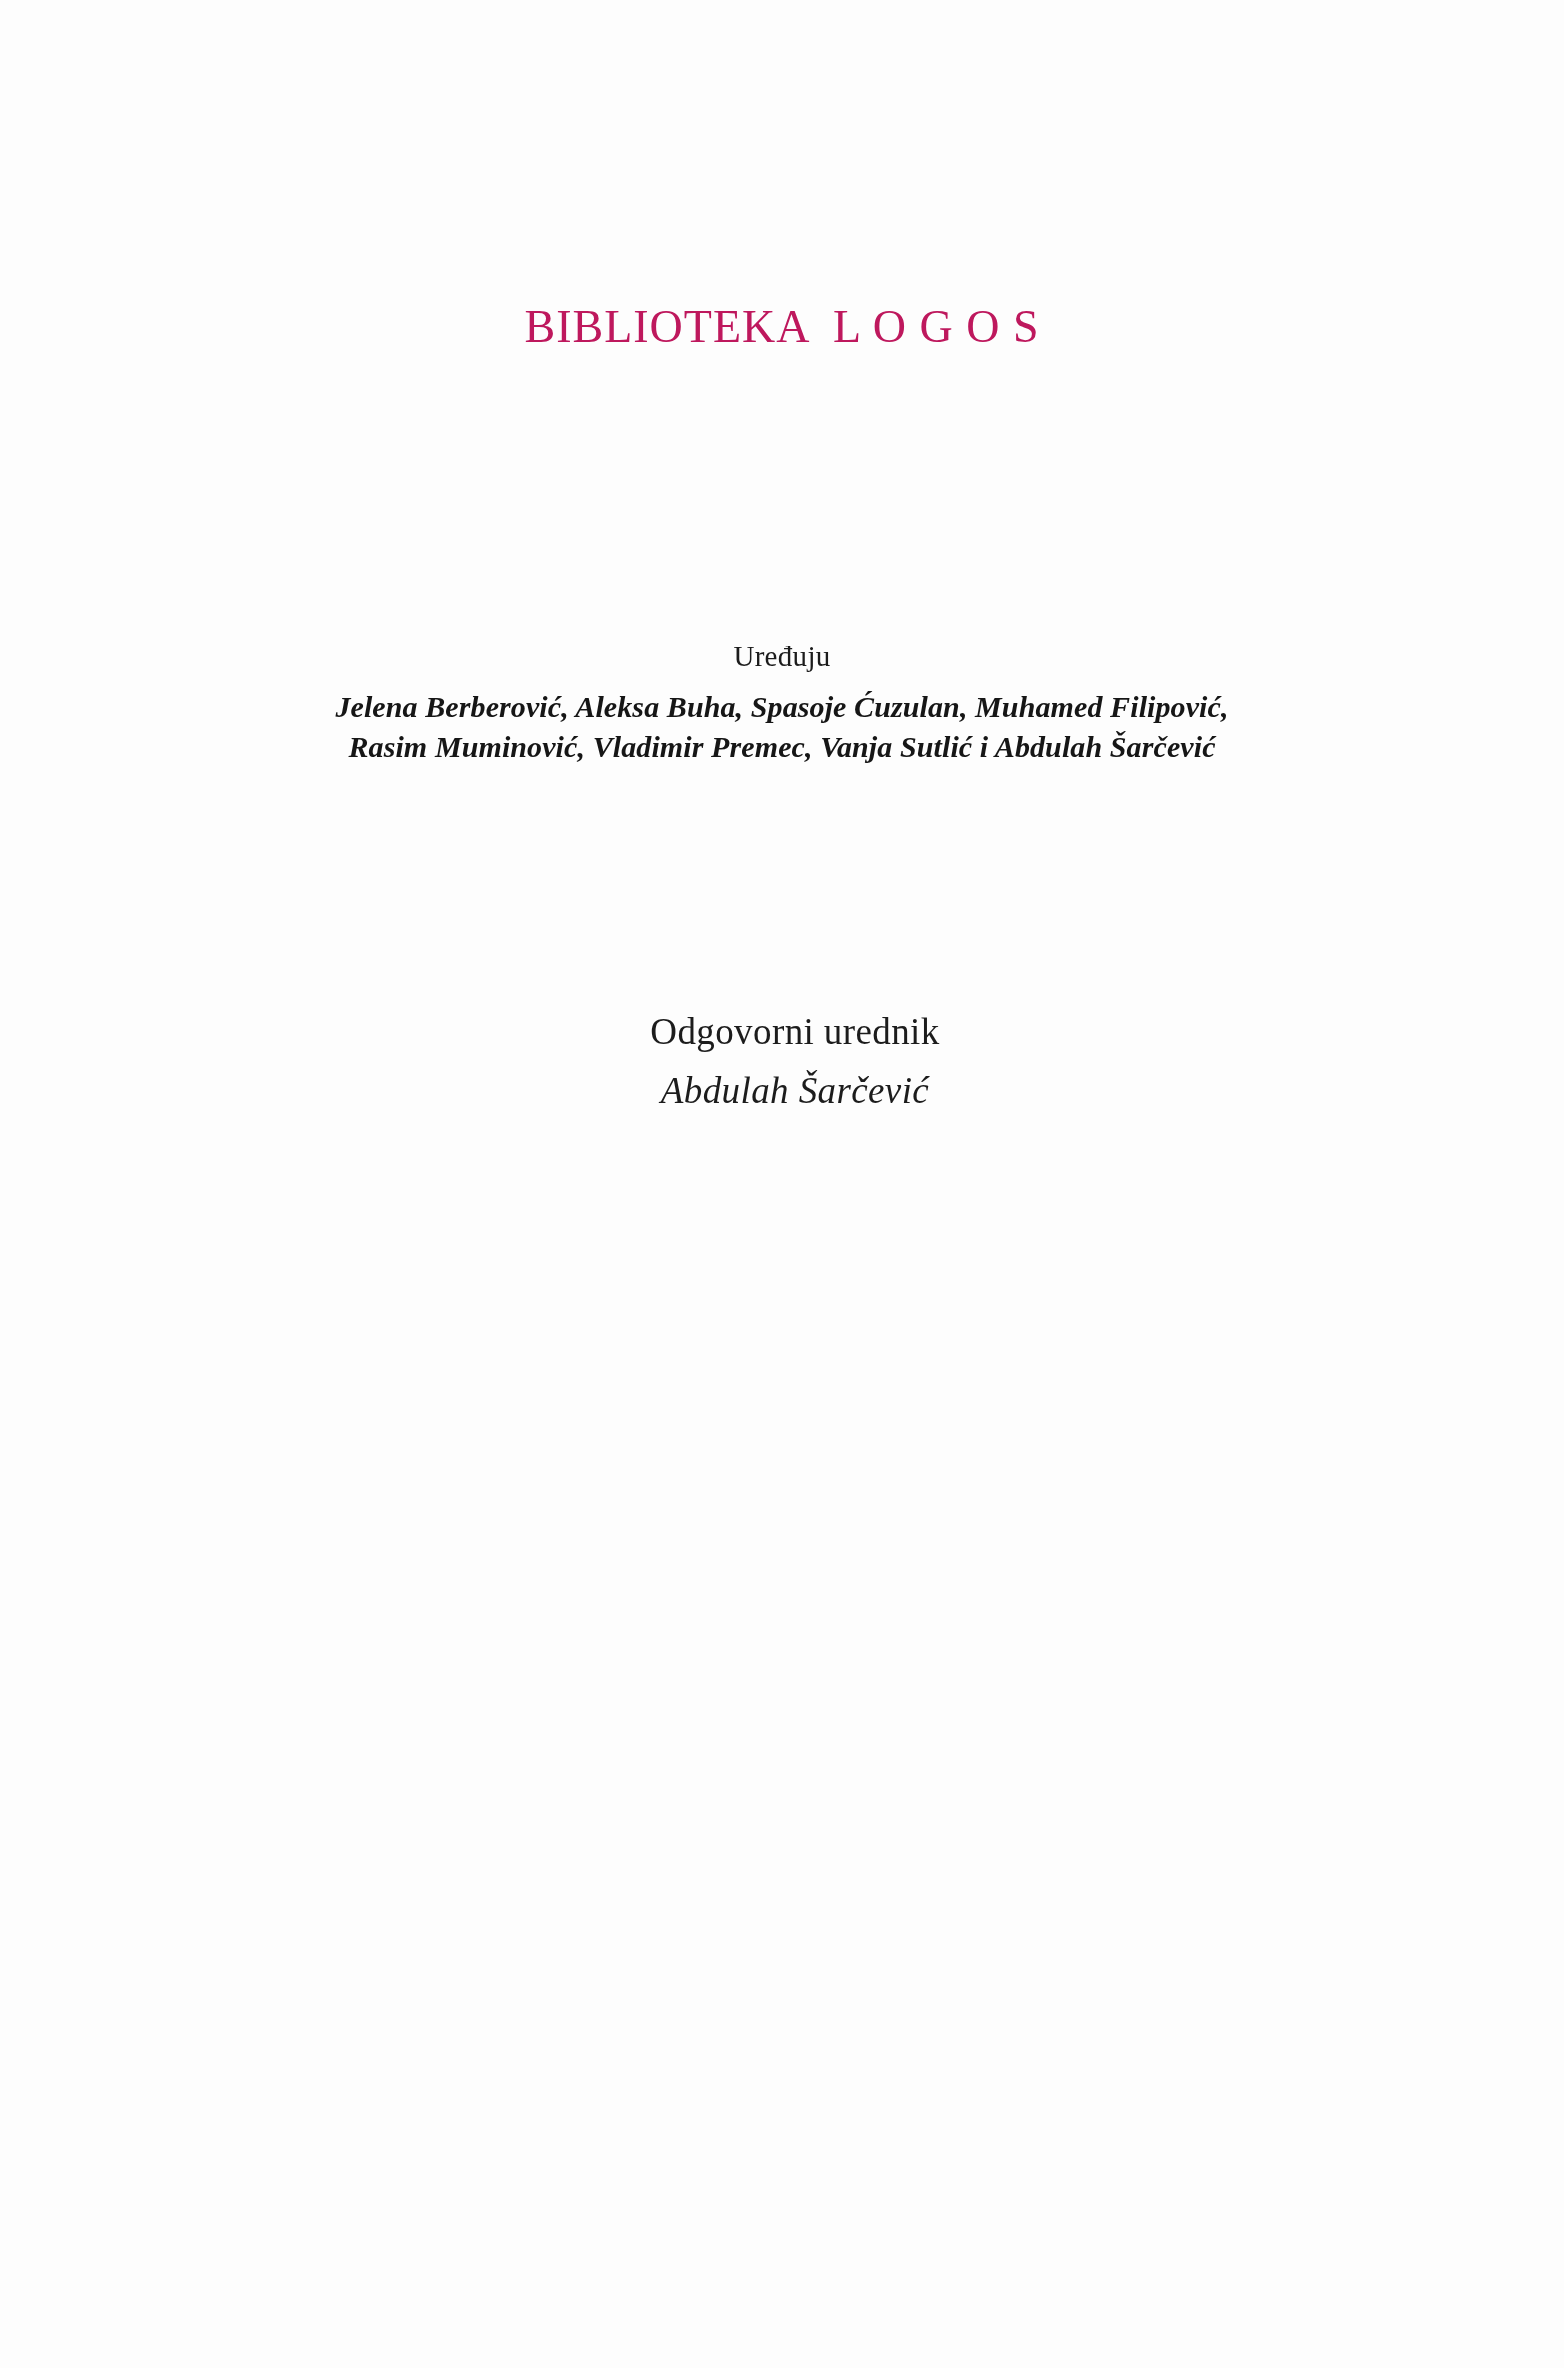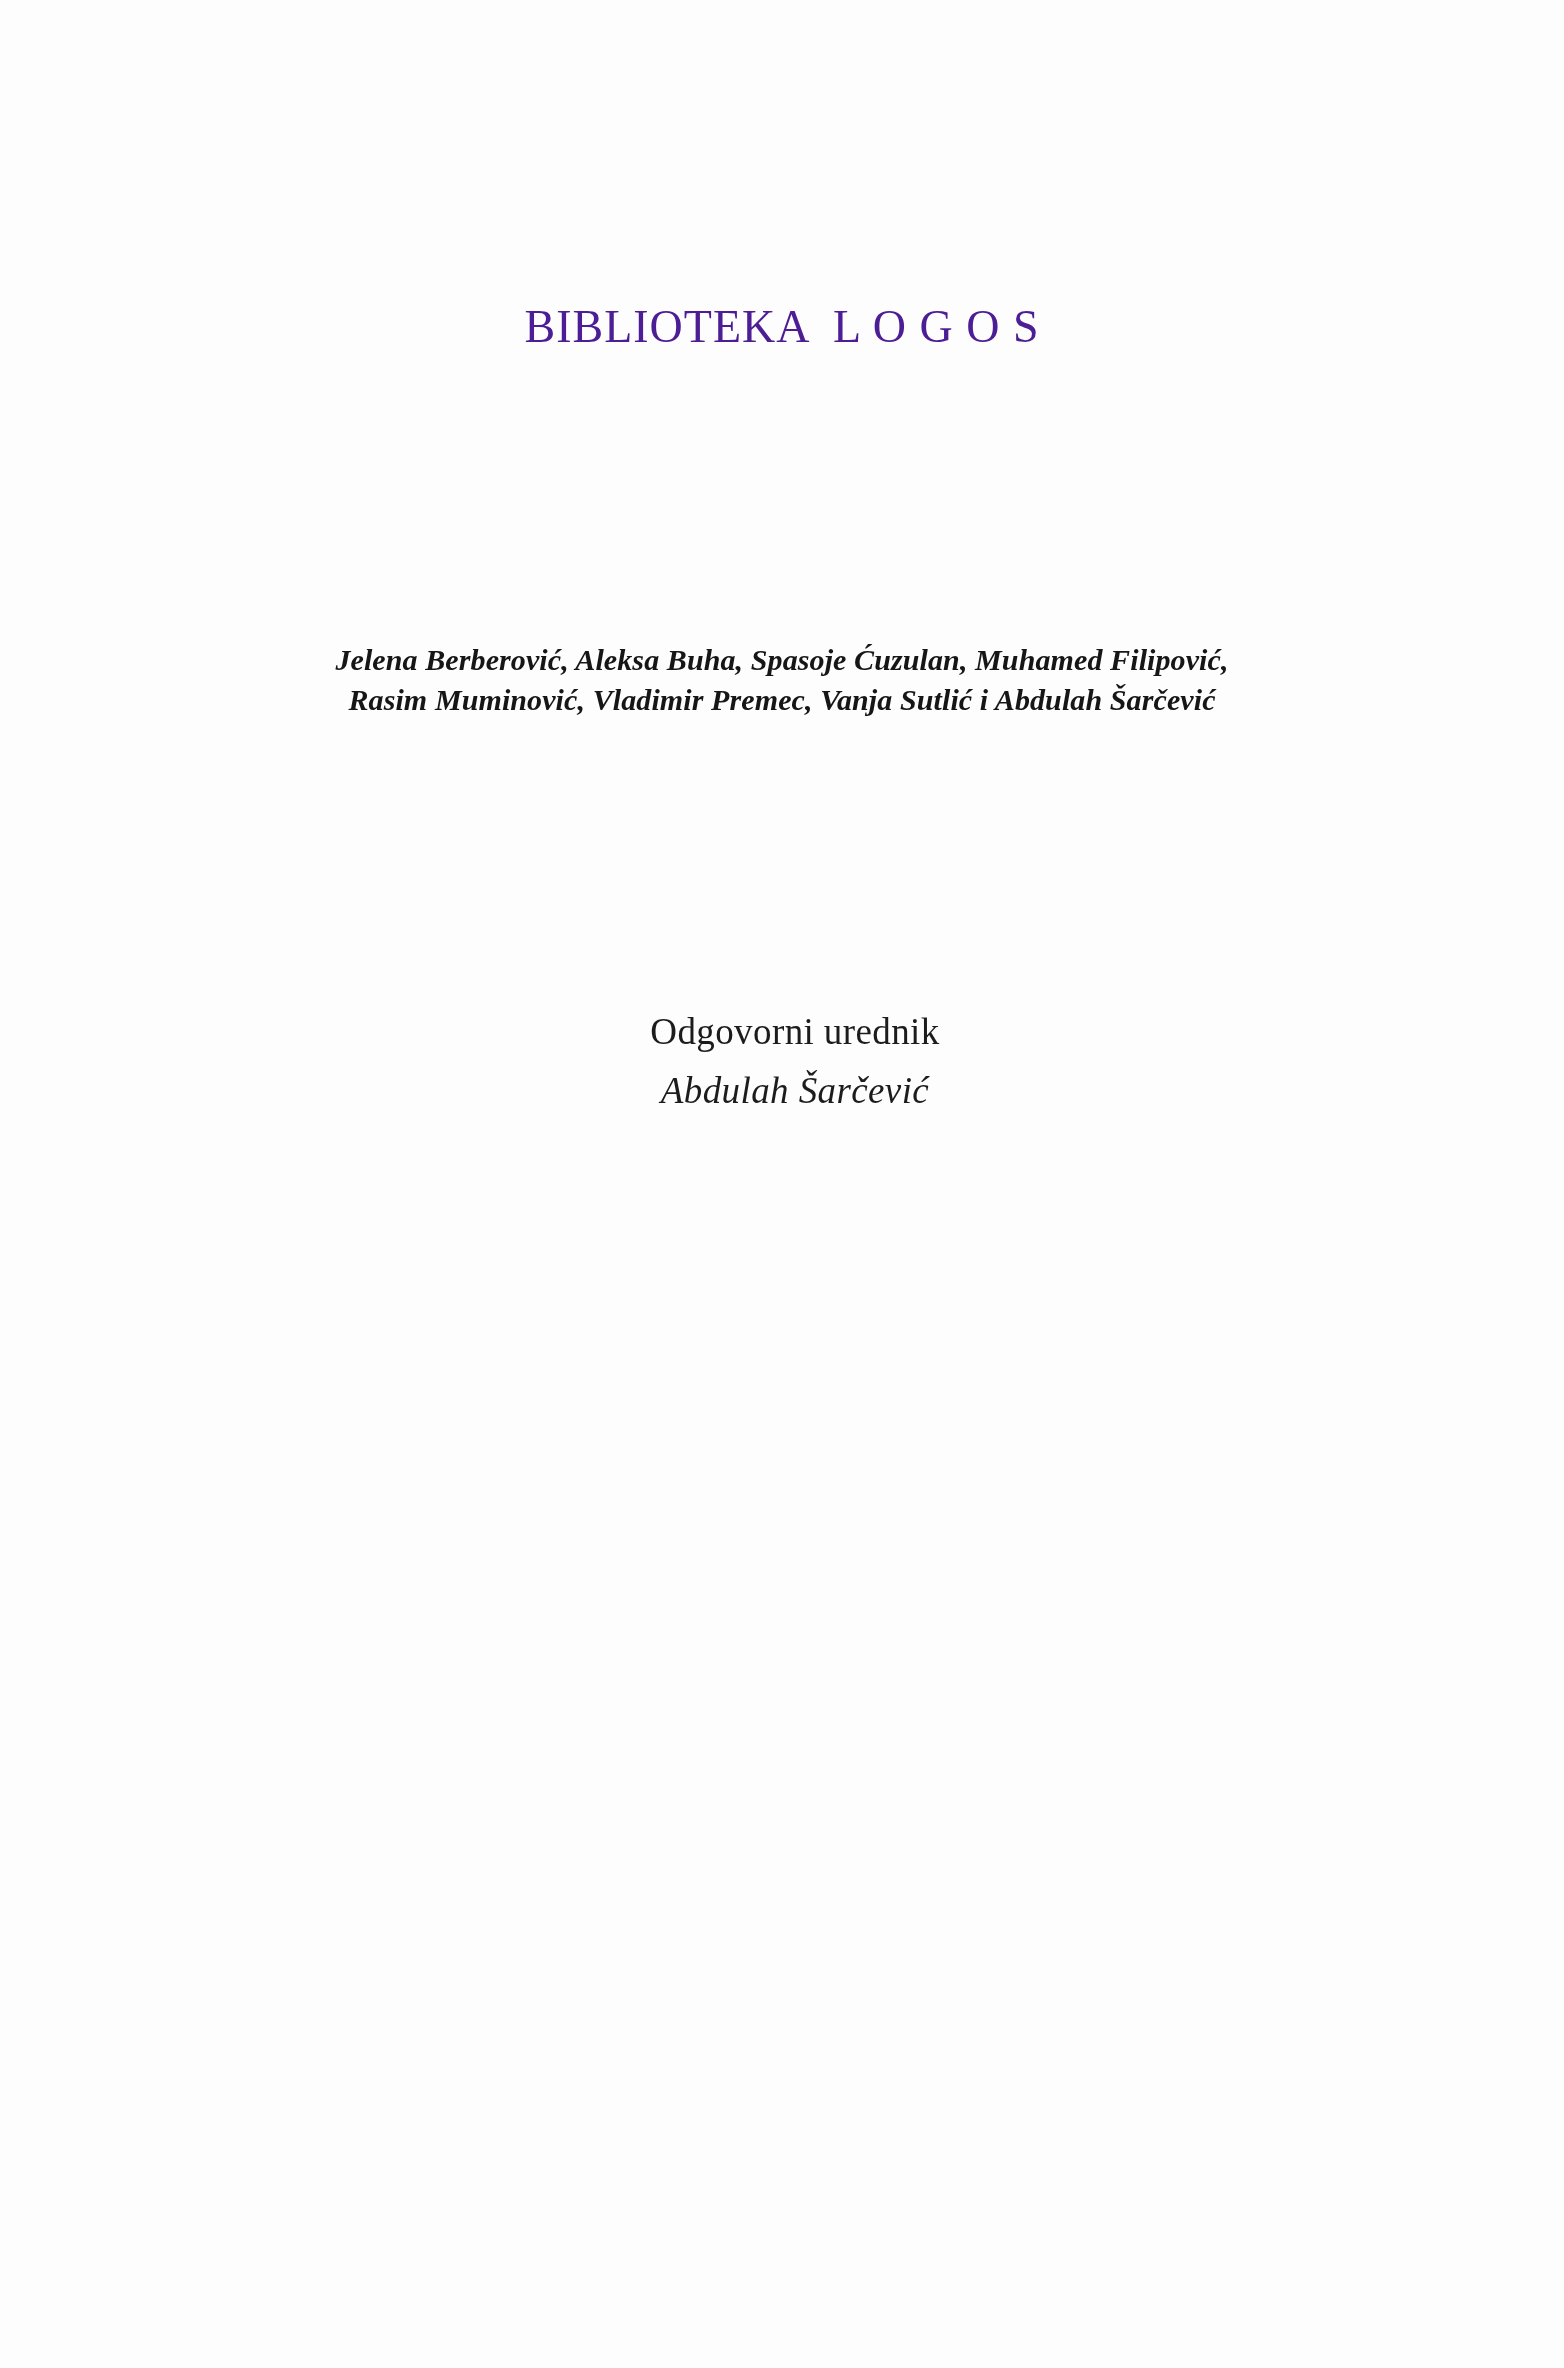--- a/index.html
+++ b/index.html
@@ -29,21 +29,21 @@
 
   .series-title {
     position: absolute;
     top: 300px;
     left: 0;
     right: 0;
     text-align: center;
     font-family: "Liberation Serif", serif;
     font-size: 46px;
     letter-spacing: 1px;
-    color: #4c1d95;
+    color: #be185d;
     white-space: pre;
   }
 
   .editors-block {
     position: absolute;
     top: 640px;
     left: 0;
     right: 0;
     text-align: center;
   }
@@ -89,20 +89,21 @@
 </style>
 </head>
 <body>
 
 <div class="page">
   <div class="content">
 
     <div class="series-title">BIBLIOTEKA  L O G O S</div>
 
     <div class="editors-block">
+      <div class="editors-label">Uređuju</div>
       <div class="editors-line">Jelena Berberović, Aleksa Buha, Spasoje Ćuzulan, Muhamed Filipović,</div>
       <div class="editors-line">Rasim Muminović, Vladimir Premec, Vanja Sutlić i Abdulah Šarčević</div>
     </div>
 
     <div class="responsible-block">
       <div class="responsible-label">Odgovorni urednik</div>
       <div class="responsible-name">Abdulah Šarčević</div>
     </div>
 
   </div>

